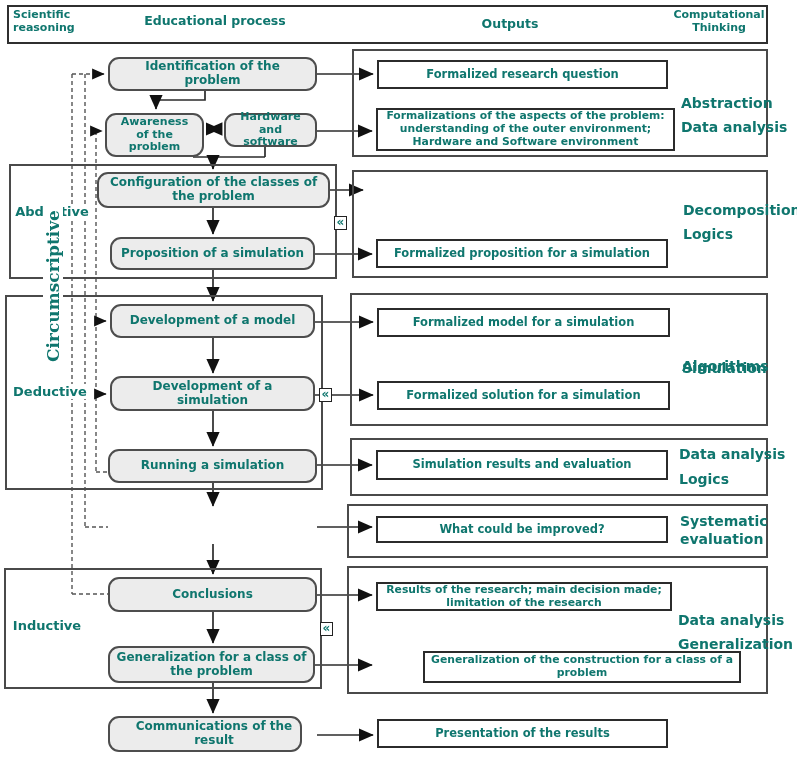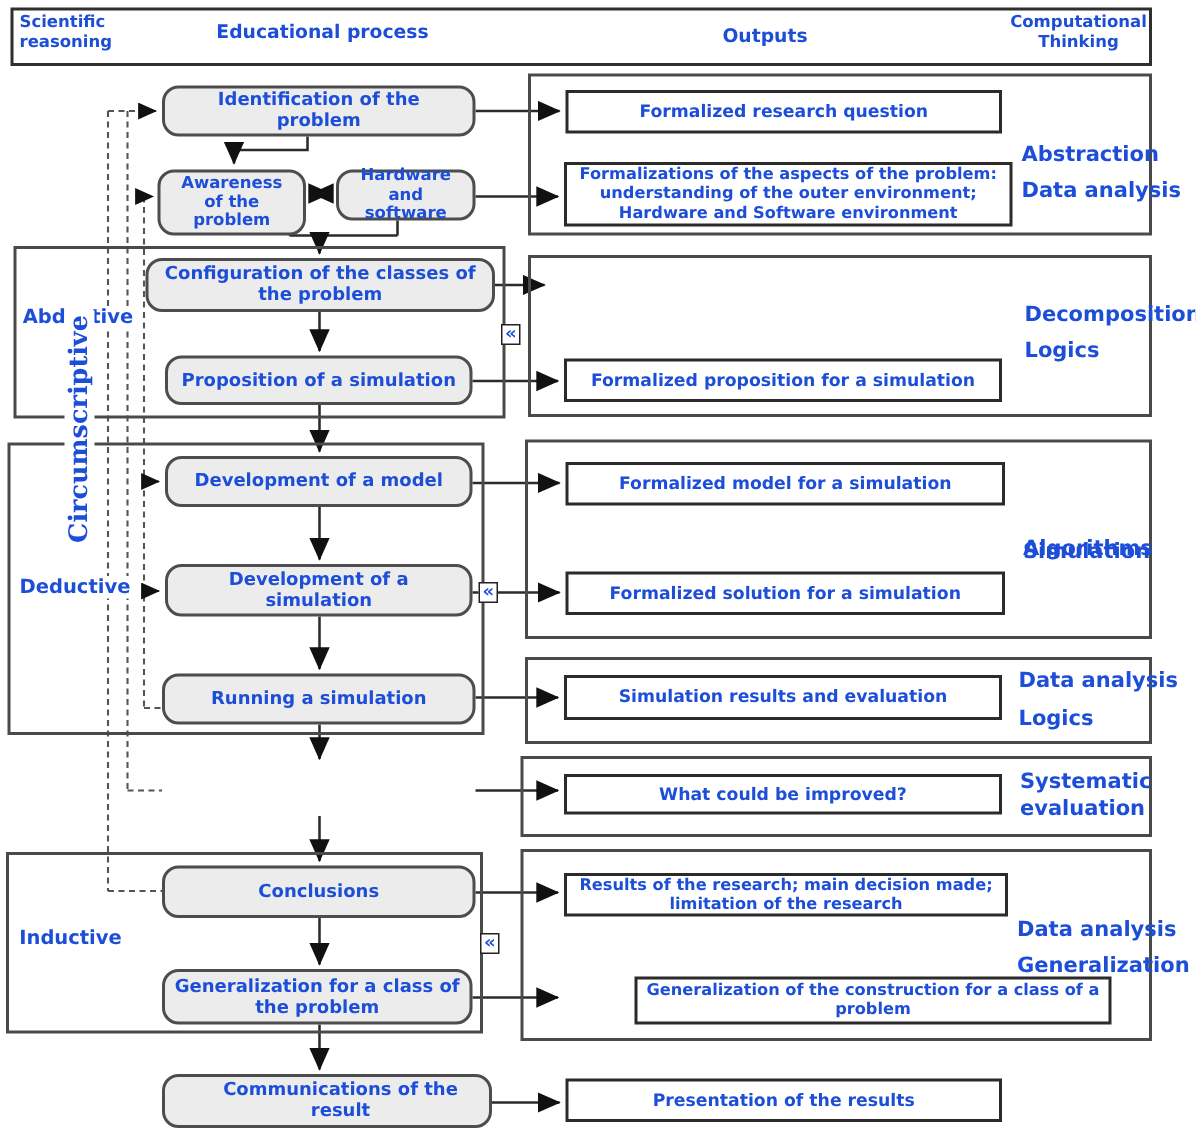--- a/index.html
+++ b/index.html
@@ -1,18 +1,18 @@
 <!DOCTYPE html>
 <html><head>
 <meta charset="utf-8">
 <style>
   html,body { margin:0; padding:0; background:#fff; }
   .canvas {
     position:relative; width:797px; height:759px; background:#ffffff;
-    font-family:"DejaVu Sans", "Liberation Sans", sans-serif; color:#1d4ed8;
+    font-family:"DejaVu Sans", "Liberation Sans", sans-serif; color:#0f766e;
     overflow:hidden;
   }
   .abs { position:absolute; box-sizing:border-box; }
   svg.layer { position:absolute; left:0; top:0; z-index:1; }
   .hdrbox { border:2px solid #2f2f2f; z-index:2; }
   .hdrlabel { font-weight:bold; font-size:12.5px; text-align:center; z-index:3; }
   .hdrsmall { font-weight:bold; font-size:11px; line-height:1.2; z-index:3; }
   .sec { border:2px solid #4a4a4a; background:transparent; z-index:2; }
   .group { border:2px solid #4a4a4a; background:transparent; z-index:2; }
   .pbox {
@@ -112,21 +112,21 @@
   <div class="abs pbox" style="left:108px;top:57px;width:209px;height:34px;">Identification of the problem</div>
   <div class="abs pbox small" style="left:105px;top:113px;width:99px;height:44px;">Awareness of the problem</div>
   <div class="abs pbox small" style="left:224px;top:113px;width:93px;height:34px;">Hardware and software</div>
   <div class="abs pbox" style="left:97px;top:172px;width:233px;height:36px;">Configuration of the classes of the problem</div>
   <div class="abs pbox" style="left:110px;top:237px;width:205px;height:33px;">Proposition of a simulation</div>
   <div class="abs pbox" style="left:110px;top:304px;width:205px;height:34px;">Development of a model</div>
   <div class="abs pbox" style="left:110px;top:376px;width:205px;height:35px;">Development of a simulation</div>
   <div class="abs pbox" style="left:108px;top:449px;width:209px;height:34px;">Running a simulation</div>
   <div class="abs pbox" style="left:108px;top:577px;width:209px;height:35px;">Conclusions</div>
   <div class="abs pbox" style="left:108px;top:646px;width:207px;height:37px;">Generalization for a class of the problem</div>
-  <div class="abs pbox" style="left:108px;top:716px;width:220px;height:36px;padding-left:24px;">Communications of the result</div>
+  <div class="abs pbox" style="left:108px;top:716px;width:194px;height:36px;padding-left:24px;">Communications of the result</div>
 
   <div class="abs group" style="left:352px;top:49px;width:416px;height:108px;"></div>
   <div class="abs group" style="left:352px;top:170px;width:416px;height:108px;"></div>
   <div class="abs group" style="left:350px;top:293px;width:418px;height:133px;"></div>
   <div class="abs group" style="left:350px;top:438px;width:418px;height:58px;"></div>
   <div class="abs group" style="left:347px;top:504px;width:421px;height:54px;"></div>
   <div class="abs group" style="left:347px;top:566px;width:421px;height:128px;"></div>
 
   <div class="abs obox" style="left:377px;top:60px;width:291px;height:29px;text-align:center;">Formalized research question</div>
   <div class="abs obox tiny" style="left:376px;top:108px;width:299px;height:43px;">Formalizations of the aspects of the problem: understanding of the outer environment; Hardware and Software environment</div>

